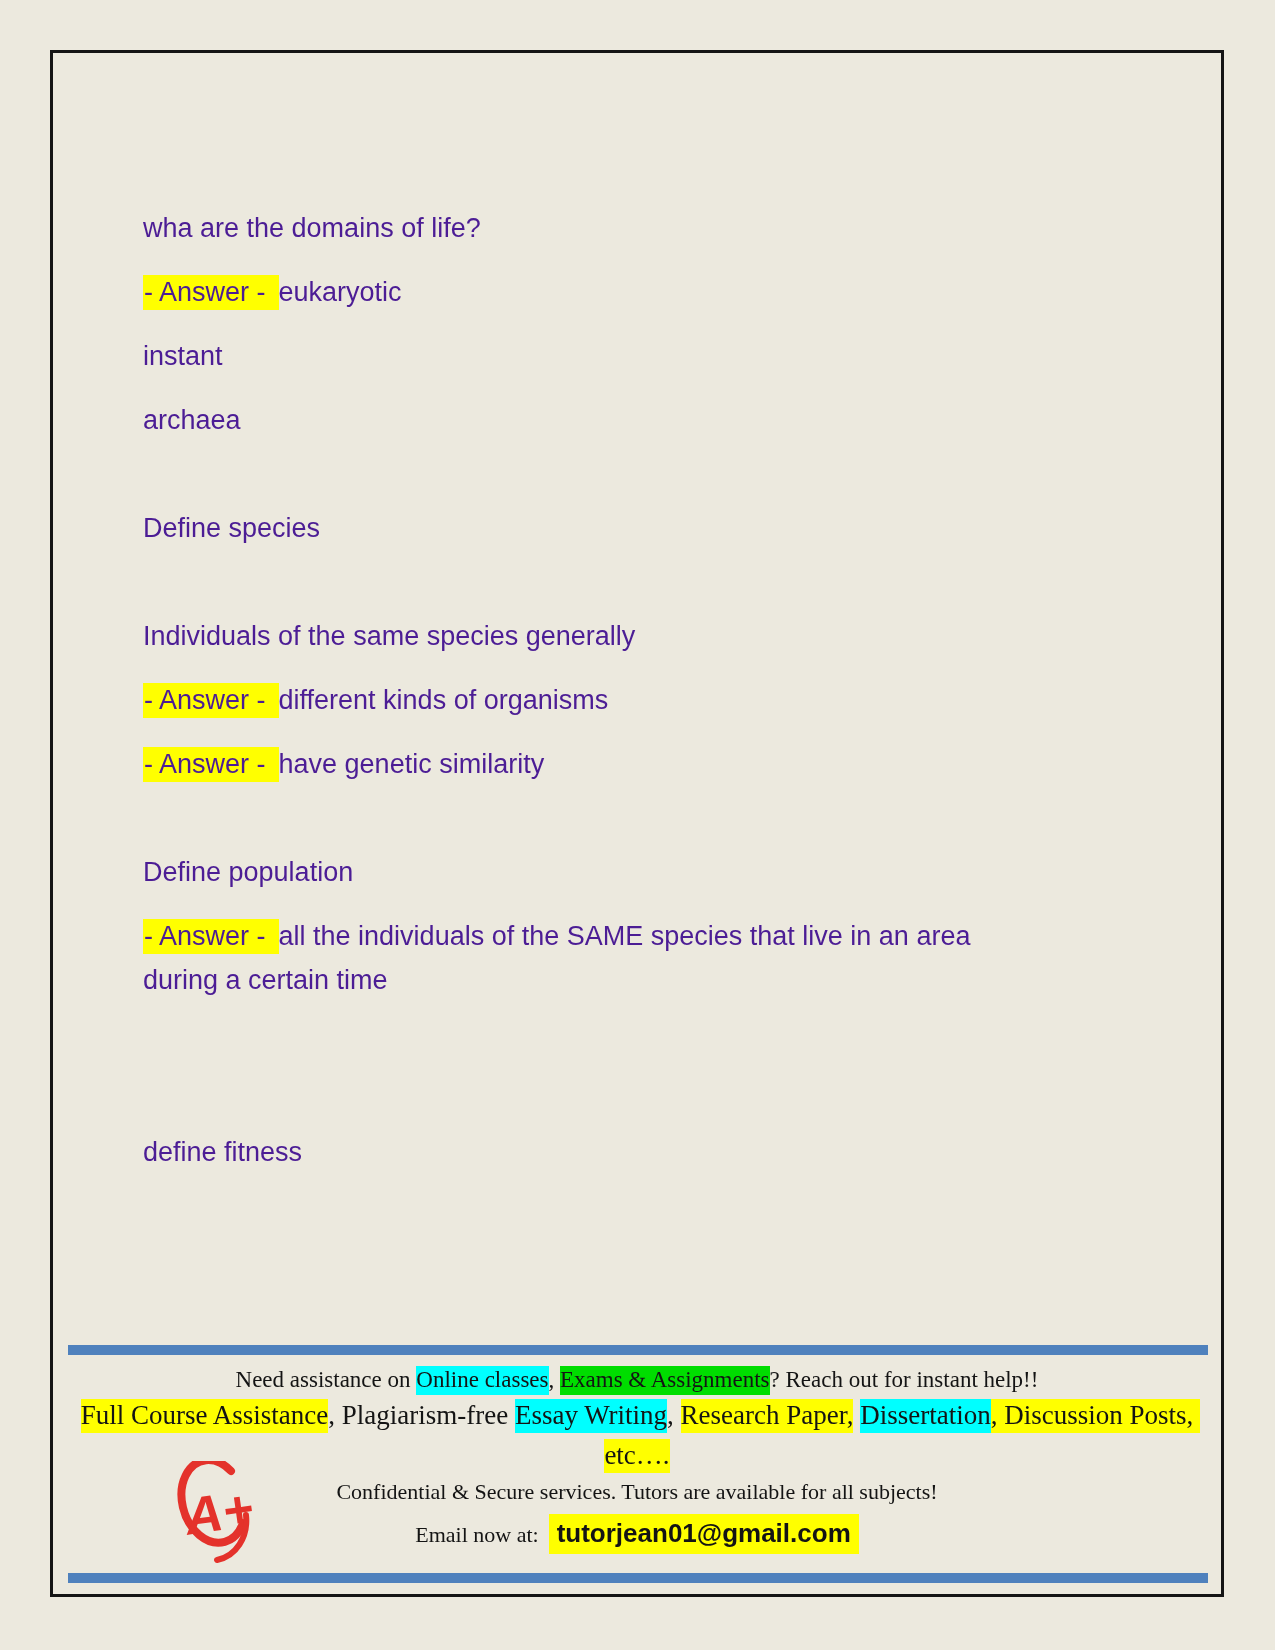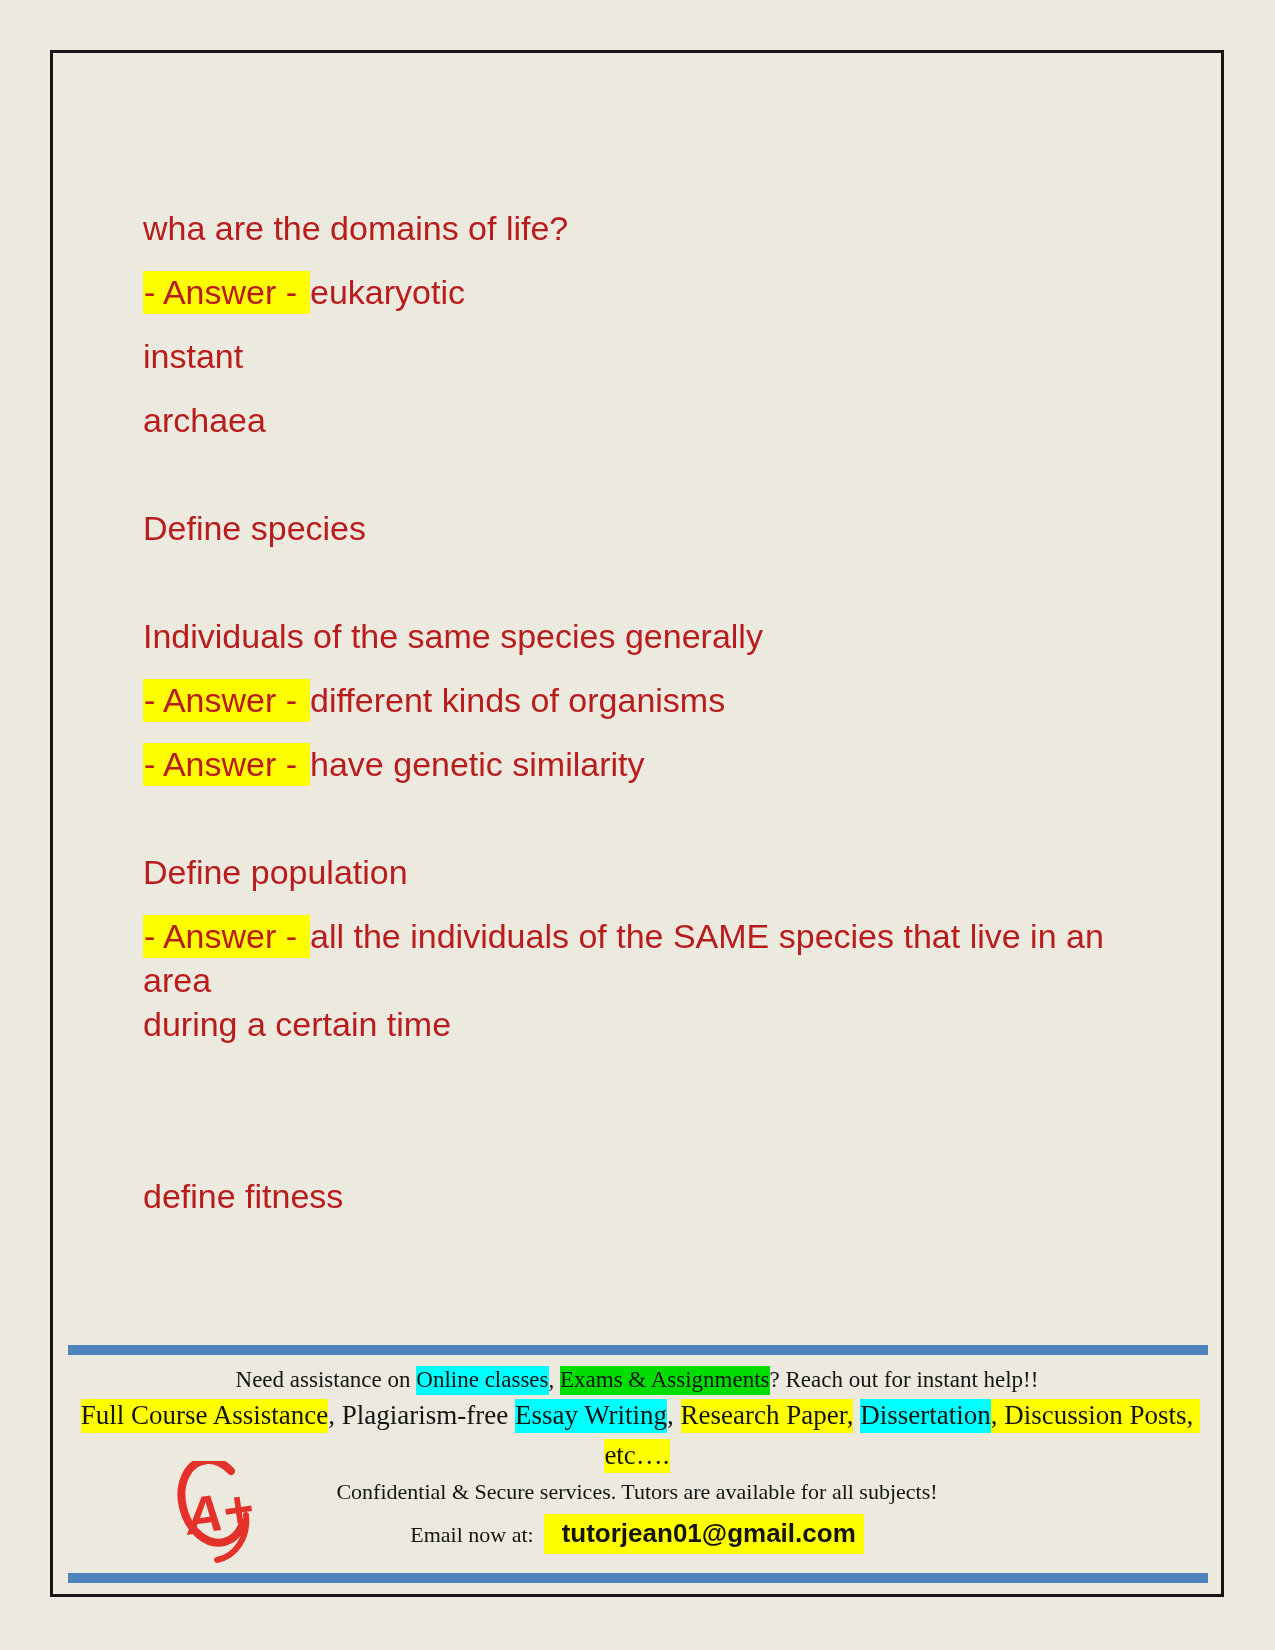--- a/index.html
+++ b/index.html
@@ -16,23 +16,23 @@
     border: 3px solid #151515;
     box-sizing: content-box;
   }
   .content {
     position: absolute;
     left: 90px; top: 153px;
     width: 990px;
   }
   .para {
     font-family: "Liberation Sans", sans-serif;
-    font-size: 34px;
+    font-size: 27px;
     line-height: 44px;
-    color: #b91c1c;
+    color: #4c1d95;
     margin: 0 0 20px 0;
     white-space: pre-wrap;
   }
   .group-gap { margin-top: 64px; }
   .big-gap   { margin-top: 128px; }
   .hl { padding: 2px 13px 3px 1px; }
   .footer-line {
     position: absolute;
     left: 0; width: 100%;
     text-align: center;
@@ -47,21 +47,21 @@
   .rule {
     position: absolute;
     left: 15px; width: 1140px; height: 10px;
   }
   .rule-top { top: 1292px; }
   .rule-bottom { top: 1520px; }
   .email {
     font-family: "Liberation Sans", sans-serif;
     font-weight: bold;
     font-size: 26px;
-    padding: 4px 8px 6px 18px;
+    padding: 4px 8px 6px 8px;
     margin-left: 10px;
     margin-top: 48px;
   }
   .logo {
     position: absolute;
     left: 120px; top: 1408px;
     width: 80px; height: 104px;
   }
   .seg { padding: 1px 0 3px 0; }
 </style>

